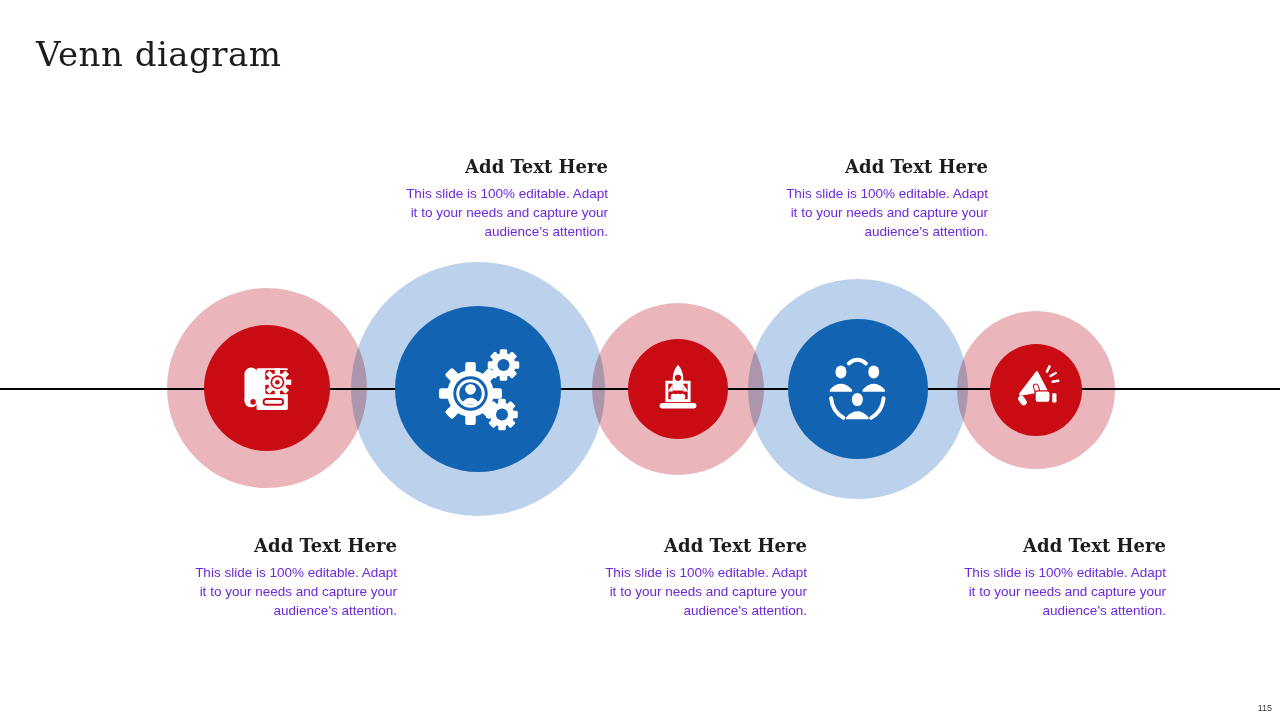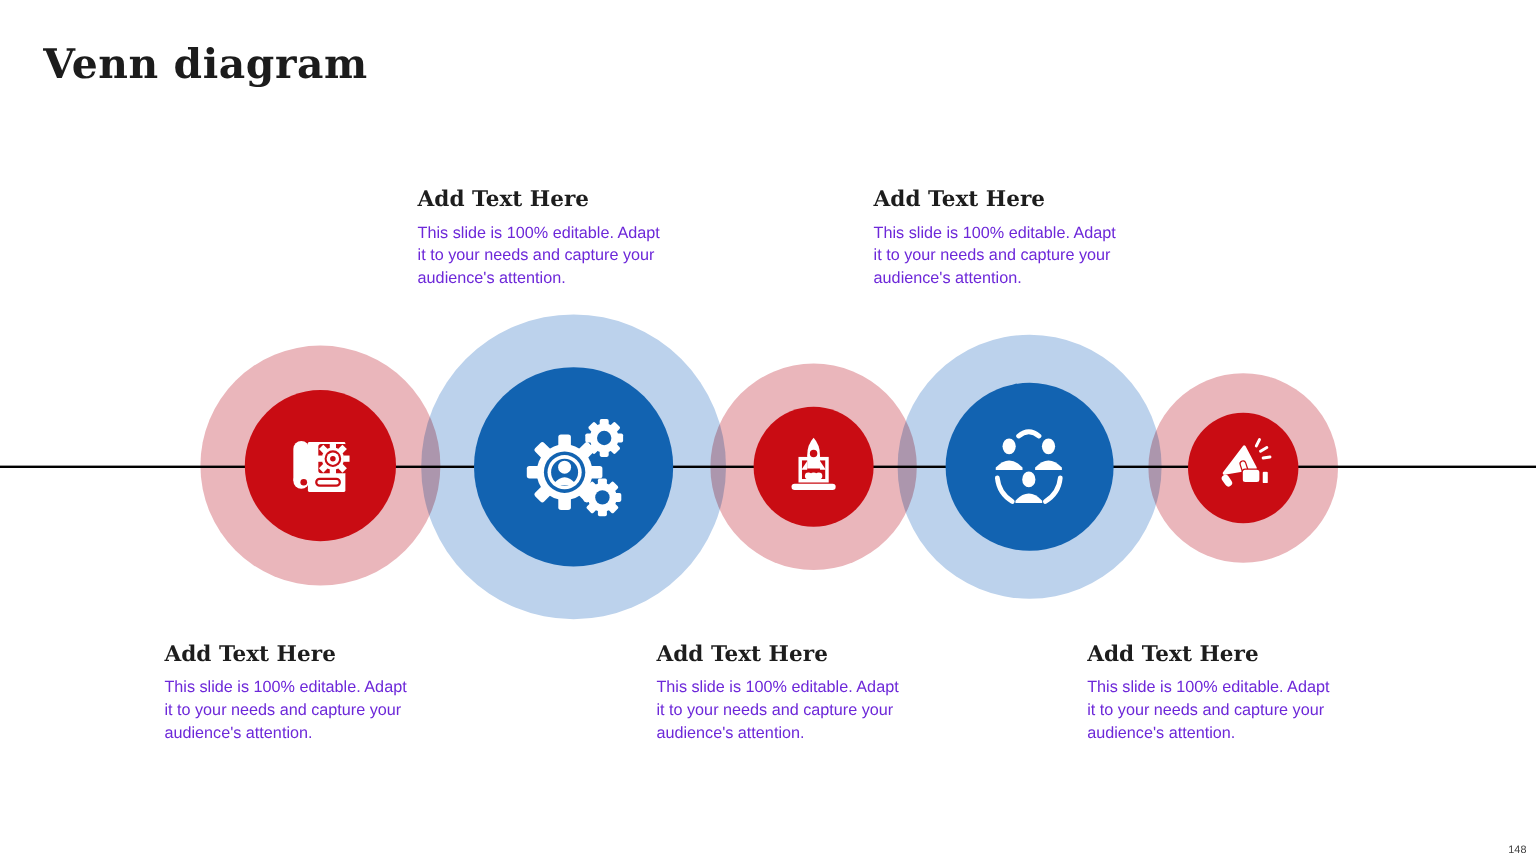--- a/index.html
+++ b/index.html
@@ -3,21 +3,21 @@
 <meta charset="utf-8">
 <style>
   html,body{margin:0;padding:0;}
   body{
     width:1280px;height:720px;position:relative;overflow:hidden;
     background:#ffffff;font-family:"Liberation Sans",sans-serif;
   }
   .slide-title{
     position:absolute;left:36px;top:34px;margin:0;
     font-family:"DejaVu Serif","Liberation Serif",serif;
-    font-size:34px;font-weight:700;color:#1c1c1c;letter-spacing:.5px;
+    font-size:34px;font-weight:400;color:#1c1c1c;letter-spacing:.5px;
   }
   .axis-line{
     position:absolute;left:0;top:388px;width:1280px;height:2px;background:#000;
   }
   .venn{position:absolute;left:0;top:0;width:1280px;height:720px;}
   .outer-circle{
     position:absolute;border-radius:50%;mix-blend-mode:multiply;
   }
   .outer-red{background:#eab6bb;}
   .outer-blue{background:#bcd2ec;}
@@ -32,21 +32,21 @@
   .i1{left:204px;top:325px;width:126px;height:126px;}
   .o2{left:351px;top:262px;width:254px;height:254px;}
   .i2{left:395px;top:306px;width:166px;height:166px;}
   .o3{left:592px;top:303px;width:172px;height:172px;}
   .i3{left:628px;top:339px;width:100px;height:100px;}
   .o4{left:748px;top:279px;width:220px;height:220px;}
   .i4{left:788px;top:319px;width:140px;height:140px;}
   .o5{left:957px;top:311px;width:158px;height:158px;}
   .i5{left:990px;top:344px;width:92px;height:92px;}
 
-  .text-block{position:absolute;width:260px;text-align:left;}
+  .text-block{position:absolute;width:260px;text-align:right;}
   .tb-top-1{left:348px;top:156px;}
   .tb-top-2{left:728px;top:156px;}
   .tb-bot-1{left:137px;top:535px;}
   .tb-bot-2{left:547px;top:535px;}
   .tb-bot-3{left:906px;top:535px;}
   .text-block h3{
     margin:0 0 7px 0;
     font-family:"DejaVu Serif","Liberation Serif",serif;
     font-size:18px;font-weight:700;color:#1d1d1d;
   }
@@ -291,13 +291,13 @@
 it to your needs and capture your
 audience's attention.</p>
 </div>
 <div class="text-block tb-bot-3">
   <h3>Add Text Here</h3>
   <p>This slide is 100% editable. Adapt
 it to your needs and capture your
 audience's attention.</p>
 </div>
 
-<div class="page-number">148</div>
+<div class="page-number">115</div>
 
 </body></html>

